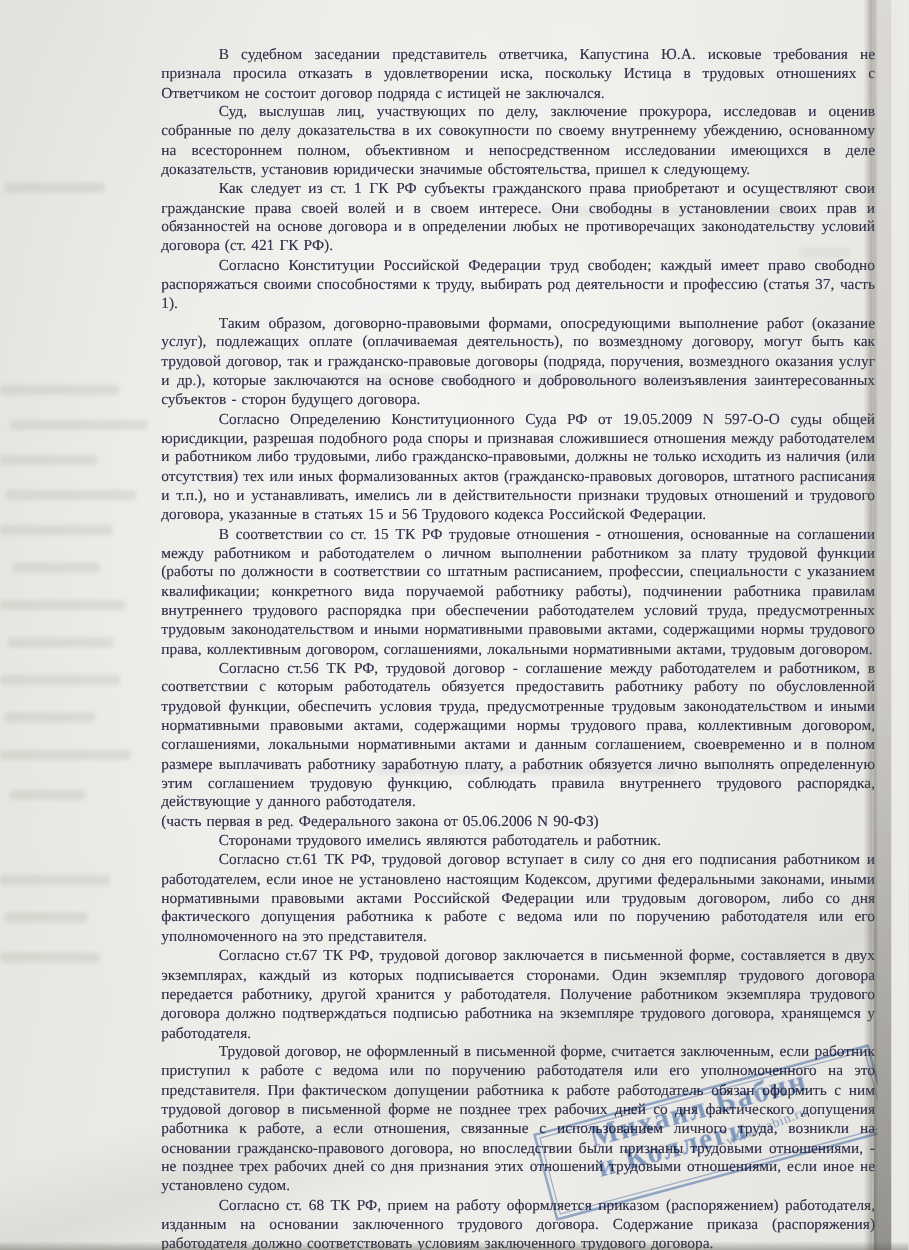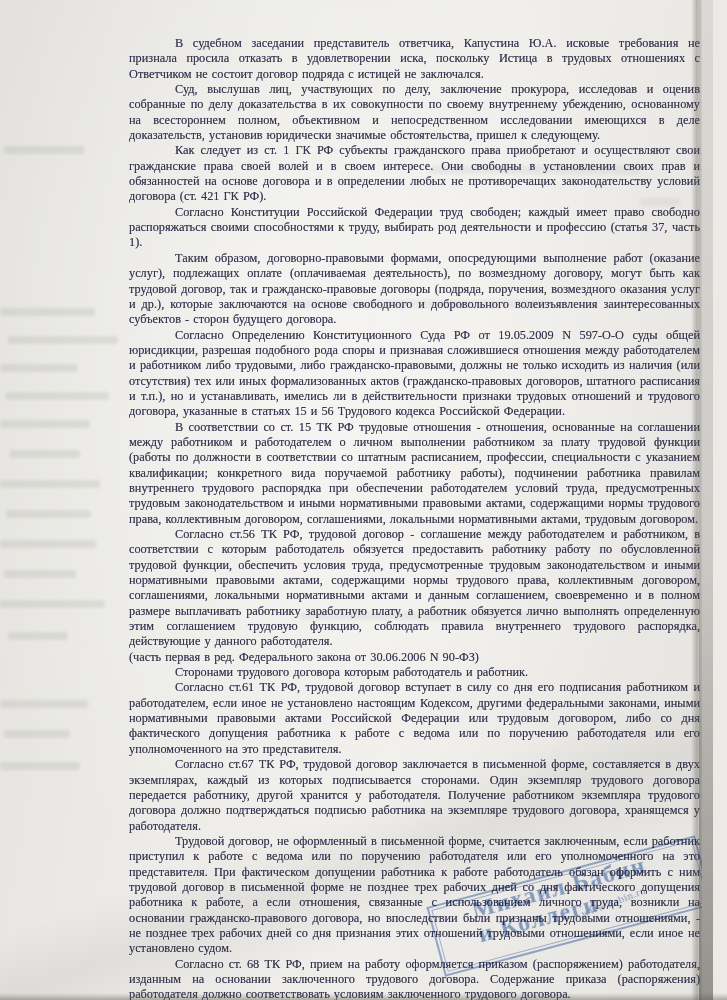--- a/index.html
+++ b/index.html
@@ -114,22 +114,22 @@
 
   <div class="text-block">
       <p>В судебном заседании представитель ответчика, Капустина Ю.А. исковые требования не признала просила отказать в удовлетворении иска, поскольку Истица в трудовых отношениях с Ответчиком не состоит договор подряда с истицей не заключался.</p>
       <p>Суд, выслушав лиц, участвующих по делу, заключение прокурора, исследовав и оценив собранные по делу доказательства в их совокупности по своему внутреннему убеждению, основанному на всестороннем полном, объективном и непосредственном исследовании имеющихся в деле доказательств, установив юридически значимые обстоятельства, пришел к следующему.</p>
       <p>Как следует из ст. 1 ГК РФ субъекты гражданского права приобретают и осуществляют свои гражданские права своей волей и в своем интересе. Они свободны в установлении своих прав и обязанностей на основе договора и в определении любых не противоречащих законодательству условий договора (ст. 421 ГК РФ).</p>
       <p>Согласно Конституции Российской Федерации труд свободен; каждый имеет право свободно распоряжаться своими способностями к труду, выбирать род деятельности и профессию (статья 37, часть 1).</p>
       <p>Таким образом, договорно-правовыми формами, опосредующими выполнение работ (оказание услуг), подлежащих оплате (оплачиваемая деятельность), по возмездному договору, могут быть как трудовой договор, так и гражданско-правовые договоры (подряда, поручения, возмездного оказания услуг и др.), которые заключаются на основе свободного и добровольного волеизъявления заинтересованных субъектов - сторон будущего договора.</p>
       <p>Согласно Определению Конституционного Суда РФ от 19.05.2009 N 597-О-О суды общей юрисдикции, разрешая подобного рода споры и признавая сложившиеся отношения между работодателем и работником либо трудовыми, либо гражданско-правовыми, должны не только исходить из наличия (или отсутствия) тех или иных формализованных актов (гражданско-правовых договоров, штатного расписания и т.п.), но и устанавливать, имелись ли в действительности признаки трудовых отношений и трудового договора, указанные в статьях 15 и 56 Трудового кодекса Российской Федерации.</p>
       <p>В соответствии со ст. 15 ТК РФ трудовые отношения - отношения, основанные на соглашении между работником и работодателем о личном выполнении работником за плату трудовой функции (работы по должности в соответствии со штатным расписанием, профессии, специальности с указанием квалификации; конкретного вида поручаемой работнику работы), подчинении работника правилам внутреннего трудового распорядка при обеспечении работодателем условий труда, предусмотренных трудовым законодательством и иными нормативными правовыми актами, содержащими нормы трудового права, коллективным договором, соглашениями, локальными нормативными актами, трудовым договором.</p>
       <p>Согласно ст.56 ТК РФ, трудовой договор - соглашение между работодателем и работником, в соответствии с которым работодатель обязуется предоставить работнику работу по обусловленной трудовой функции, обеспечить условия труда, предусмотренные трудовым законодательством и иными нормативными правовыми актами, содержащими нормы трудового права, коллективным договором, соглашениями, локальными нормативными актами и данным соглашением, своевременно и в полном размере выплачивать работнику заработную плату, а работник обязуется лично выполнять определенную этим соглашением трудовую функцию, соблюдать правила внутреннего трудового распорядка, действующие у данного работодателя.</p>
-      <p class="no-indent">(часть первая в ред. Федерального закона от 30.06.2006 N 90-ФЗ)</p>
-      <p>Сторонами трудового договора которым работодатель и работник.</p>
+      <p class="no-indent">(часть первая в ред. Федерального закона от 05.06.2006 N 90-ФЗ)</p>
+      <p>Сторонами трудового имелись являются работодатель и работник.</p>
       <p>Согласно ст.61 ТК РФ, трудовой договор вступает в силу со дня его подписания работником и работодателем, если иное не установлено настоящим Кодексом, другими федеральными законами, иными нормативными правовыми актами Российской Федерации или трудовым договором, либо со дня фактического допущения работника к работе с ведома или по поручению работодателя или его уполномоченного на это представителя.</p>
       <p>Согласно ст.67 ТК РФ, трудовой договор заключается в письменной форме, составляется в двух экземплярах, каждый из которых подписывается сторонами. Один экземпляр трудового договора передается работнику, другой хранится у работодателя. Получение работником экземпляра трудового договора должно подтверждаться подписью работника на экземпляре трудового договора, хранящемся у работодателя.</p>
       <p>Трудовой договор, не оформленный в письменной форме, считается заключенным, если работник приступил к работе с ведома или по поручению работодателя или его уполномоченного на это представителя. При фактическом допущении работника к работе работодатель обязан оформить с ним трудовой договор в письменной форме не позднее трех рабочих дней со дня фактического допущения работника к работе, а если отношения, связанные с использованием личного труда, возникли на основании гражданско-правового договора, но впоследствии были признаны трудовыми отношениями, - не позднее трех рабочих дней со дня признания этих отношений трудовыми отношениями, если иное не установлено судом.</p>
       <p>Согласно ст. 68 ТК РФ, прием на работу оформляется приказом (распоряжением) работодателя, изданным на основании заключенного трудового договора. Содержание приказа (распоряжения) работодателя должно соответствовать условиям заключенного трудового договора.</p>
     </div>
 
   <div class="stamp">
     <div class="stamp-outer"></div>
     <div class="stamp-inner"></div>
     <div class="stamp-line l1">Михаил Бабин</div>

